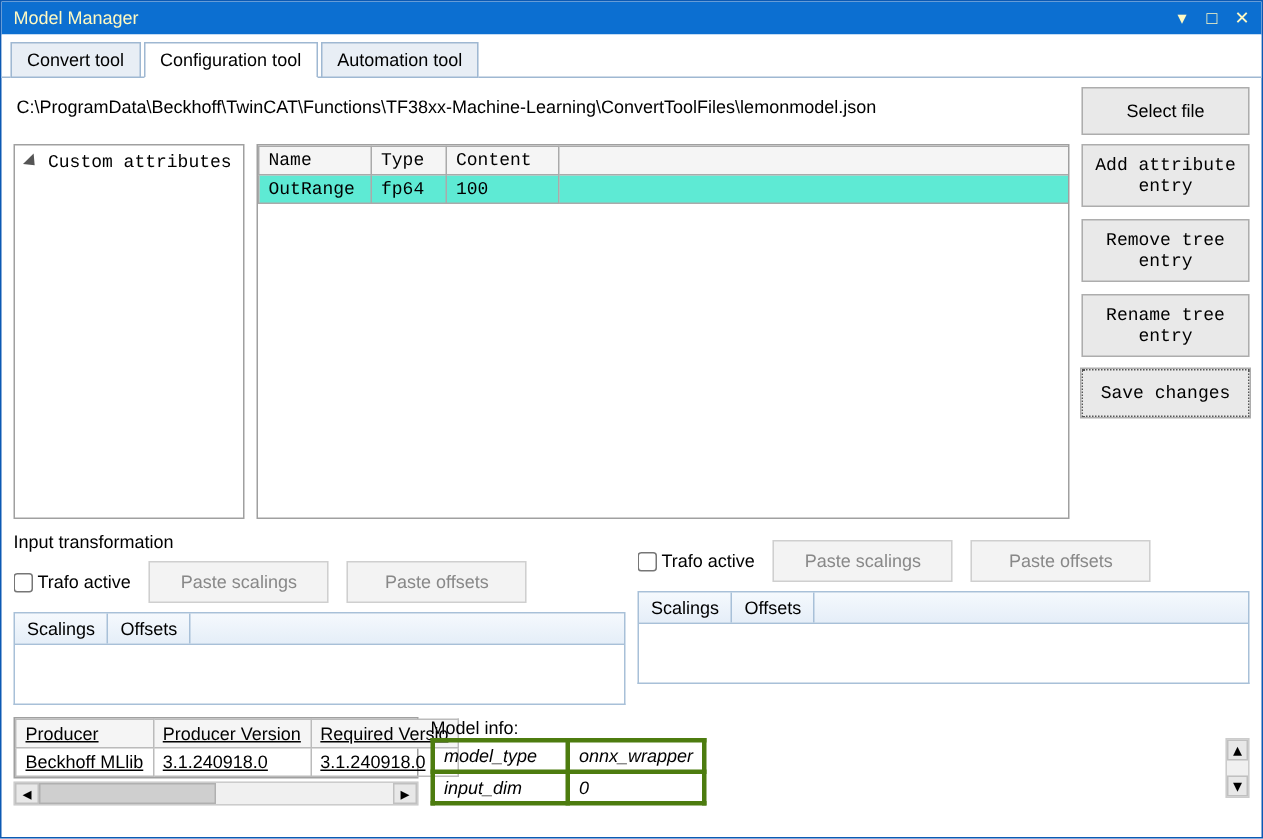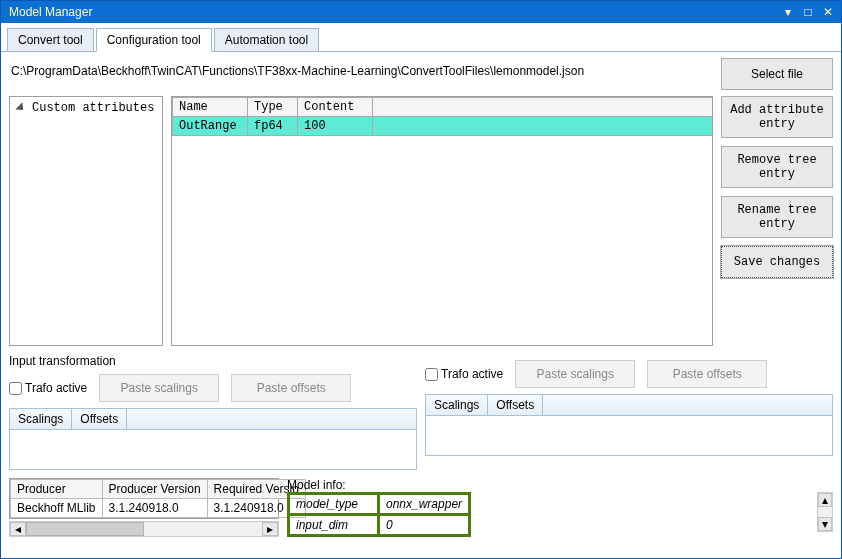--- a/index.html
+++ b/index.html
@@ -90,21 +90,21 @@
 .btn.disabled { color:#888; background:#f3f3f3; border-color:#cfcfcf; cursor:default; }
 .subtabs {
   display:flex; border:1px solid #a8c0d8; margin-top:6px;
   background:linear-gradient(#f5f9fd,#e5eef8);
   align-items:center;
 }
 .subtab { padding:3px 8px; border-right:1px solid #a8c0d8; cursor:pointer; }
 .subbody { border:1px solid #a8c0d8; border-top:none; height:40px; }
 .bottomrow { display:flex; margin-top:8px; gap:8px; align-items:flex-start; }
 .prodtable { border:1px solid #a0a0a0; }
-.prodtable table { border-collapse: collapse; }
+.prodtable table { border-collapse: collapse; text-decoration: underline; }
 .prodtable th, .prodtable td { border:1px solid #bbb; padding:2px 6px; font-weight:normal; text-align:left; height:18px; white-space:nowrap; }
 .prodtable th { background:#f5f5f5; }
 .hscroll { height:16px; border:1px solid #ccc; background:#f0f0f0; display:flex; align-items:center; margin-top:2px; }
 .hscroll .arrow { width:16px; height:14px; display:flex; align-items:center; justify-content:center; border:1px solid #c0c0c0; background:#e8e8e8; }
 .hscroll .track { flex:1; height:14px; position:relative; }
 .hscroll .thumb { position:absolute; left:0; width:50%; height:14px; background:#cfcfcf; border:1px solid #b0b0b0; }
 .infotable td { border:3px solid #4d7c0f; padding:2px 6px; height:18px;font-style:italic; }
 .vscroll { width:16px; background:#f0f0f0; border:1px solid #ccc; display:flex; flex-direction:column; }
 .vscroll .arrow { height:14px; display:flex; align-items:center; justify-content:center; border:1px solid #c0c0c0; background:#e8e8e8; }
 .vscroll .track { flex:1; }

